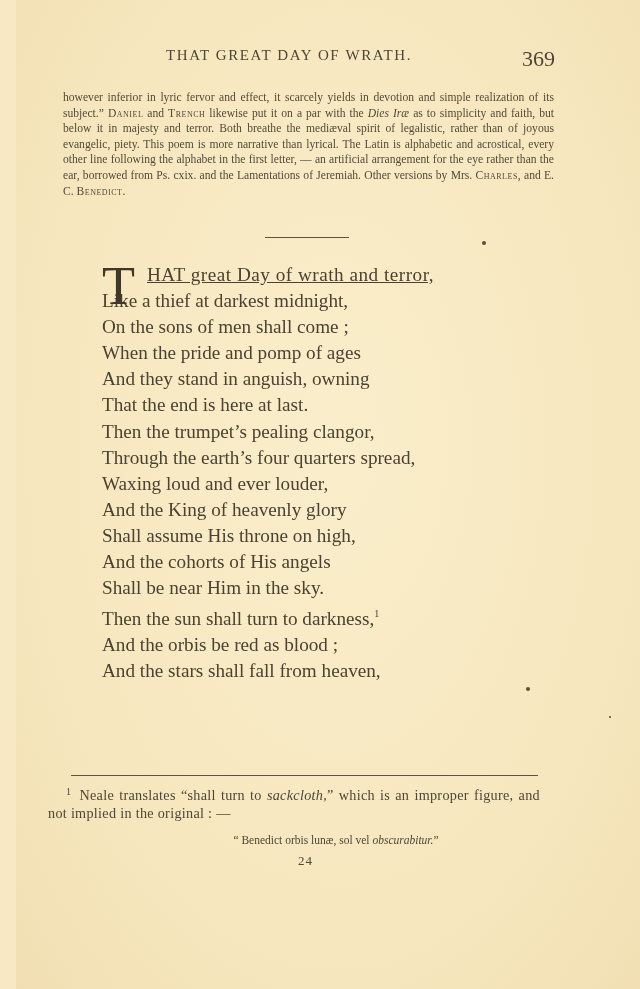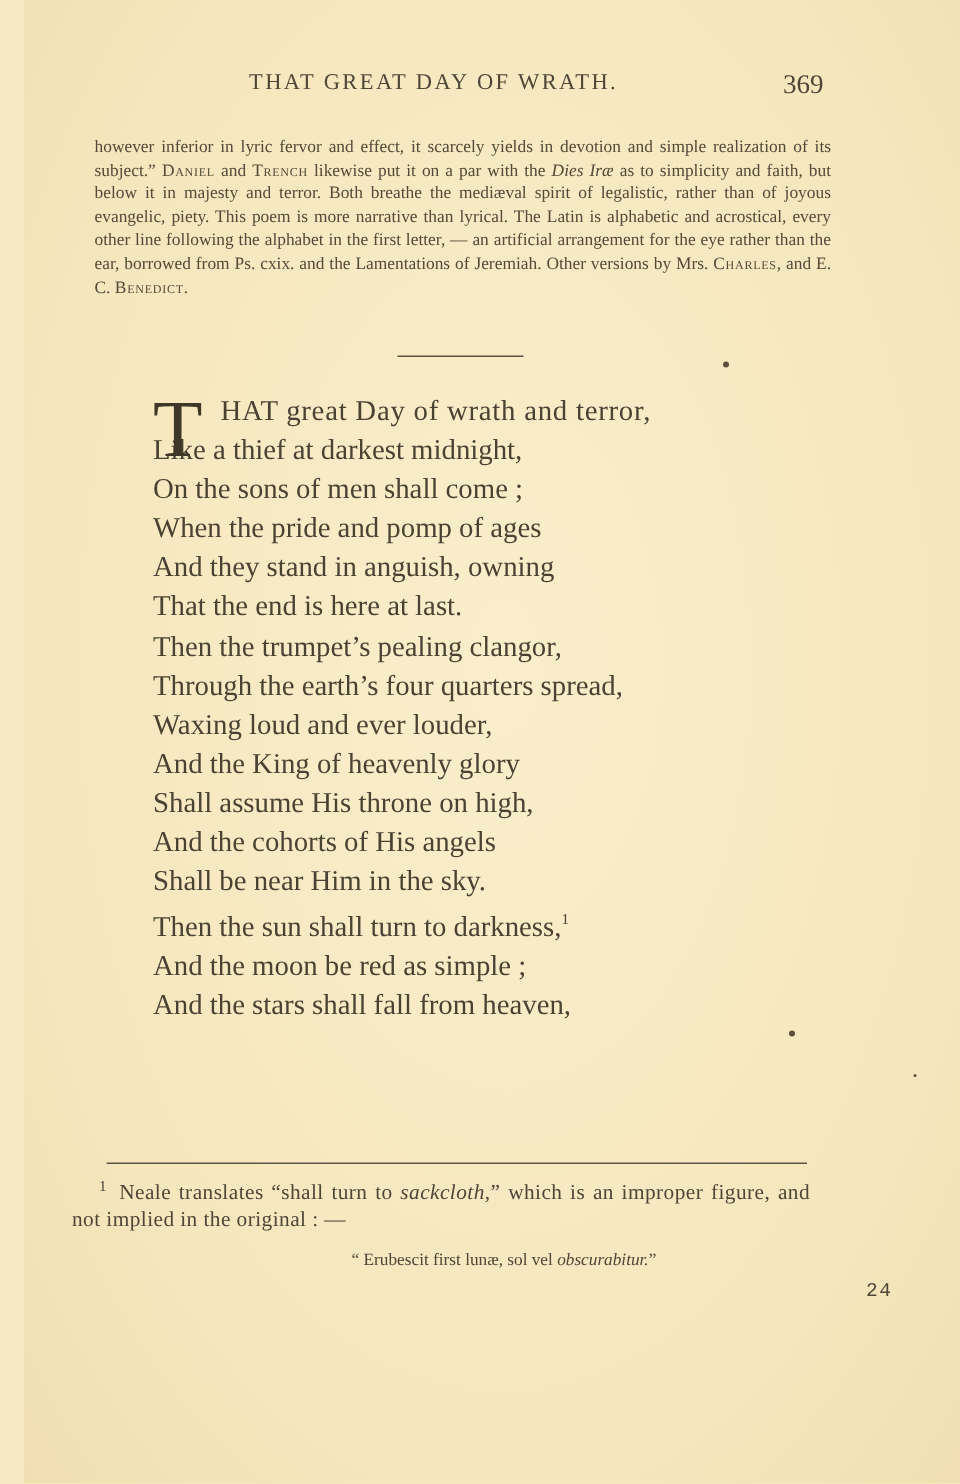--- a/index.html
+++ b/index.html
@@ -13,21 +13,21 @@
     }
     .page { position: absolute; left: 16px; top: 0; width: 640px; height: 989px;
       background: radial-gradient(ellipse at 50% 45%, #faeecb 0%, #f6e6bd 70%, #f1dfb3 100%); }
     .running-head {
       position: absolute; top: 47px; left: 150px;
       font-size: 15px; letter-spacing: 1.6px; color: #4e4636;
       text-transform: uppercase;
     }
     .page-number {
       position: absolute; top: 46px; left: 506px;
-      font-size: 18px; color: #4e4636;
+      font-size: 22px; color: #4e4636;
     }
     .note-block {
       position: absolute; top: 90px; left: 47px; width: 491px;
       font-size: 11.6px; line-height: 15.6px; color: #534a38;
       text-align: justify;
     }
     .note-block .sc { font-variant: small-caps; letter-spacing: 0.5px; }
     .note-block i { font-style: italic; margin-top: 33px; }
     .rule-short {
       position: absolute; top: 237px; left: 249px; width: 84px; height: 0;
@@ -37,41 +37,41 @@
       position: absolute; top: 262px; left: 86px;
       font-size: 19.2px; line-height: 26.1px; color: #4a4232;
     }
     .poem .line { white-space: nowrap; display: block; }
     .poem .line.indent { padding-left: 48px; }
     .poem .first { position: relative; padding-left: 45px; }
     .dropcap {
       position: absolute; left: 0; top: -2px;
       font-size: 54px; line-height: 52px; color: #3f3828;
     }
-    .poem .first .rest-caps { letter-spacing: 0.5px; }
+    .poem .first .rest-caps { letter-spacing: 0.5px; text-decoration: underline; }
     sup.fn { font-size: 10px; vertical-align: 8px; }
     .rule-long {
       position: absolute; top: 775px; left: 55px; width: 467px; height: 0;
       border-top: 1.2px solid #5c5442;
     }
     .footnote {
       position: absolute; top: 783px; left: 32px; width: 492px;
       font-size: 14.2px; line-height: 18px; color: #4e4636;
       text-align: justify; letter-spacing: 0.3px;
     }
     .footnote .marker { font-size: 10px; vertical-align: 5px; margin-left: 18px; margin-right: 3px; }
     .footnote i { font-style: italic; }
     .latin {
       position: absolute; top: 834px; left: 0; width: 640px; text-align: center;
       font-size: 11.5px; color: #4e4636;
     }
     .latin i { font-style: italic; }
     .signature {
-      position: absolute; top: 853px; left: 0; width: 579px; text-align: right;
-      font-size: 13px; color: #4e4636; letter-spacing: 1px; font-family: Liberation Mono, monospace;
+      position: absolute; top: 853px; left: 0; width: 579px; text-align: center;
+      font-size: 13px; color: #4e4636; letter-spacing: 1px;
     }
     .speck { position: absolute; background: #5a4e3a; border-radius: 50%; }
   </style>
 </head>
 <body>
 
 <div class="page">
 
   <div class="running-head">THAT GREAT DAY OF WRATH.</div>
   <div class="page-number">369</div>
@@ -91,30 +91,30 @@
       <span class="line"><span>And they stand in anguish, owning</span></span>
       <span class="line"><span>That the end is here at last.</span></span>
       <span class="line"><span>Then the trumpet’s pealing clangor,</span></span>
       <span class="line"><span>Through the earth’s four quarters spread,</span></span>
       <span class="line"><span>Waxing loud and ever louder,</span></span>
       <span class="line"><span>And the King of heavenly glory</span></span>
       <span class="line"><span>Shall assume His throne on high,</span></span>
       <span class="line"><span>And the cohorts of His angels</span></span>
       <span class="line"><span>Shall be near Him in the sky.</span></span>
       <span class="line"><span>Then the sun shall turn to darkness,</span><sup class="fn">1</sup></span>
-      <span class="line"><span>And the moon be red as simple ;</span></span>
+      <span class="line"><span>And the orbis be red as blood ;</span></span>
       <span class="line"><span>And the stars shall fall from heaven,</span></span>
     </div>
 
   <div class="rule-long"></div>
 
   <div class="footnote" id="footnote">
     <span class="marker">1</span>
   <span>Neale translates “shall turn to </span><i>sackcloth,</i><span>” which is an improper figure, and not implied in the original : —</span></div>
 
-  <div class="latin" id="latin"><span>“ Erubescit first lunæ, sol vel </span><i>obscurabitur.</i><span>”</span></div>
+  <div class="latin" id="latin"><span>“ Benedict orbis lunæ, sol vel </span><i>obscurabitur.</i><span>”</span></div>
 
   <div class="signature">24</div>
 
   <span class="speck" style="left:466px;top:241px;width:4px;height:4px;"></span>
   <span class="speck" style="left:510px;top:687px;width:4px;height:4px;"></span>
   <span class="speck" style="left:593px;top:716px;width:2px;height:2px;"></span>
 </div>
 
 </body></html>

